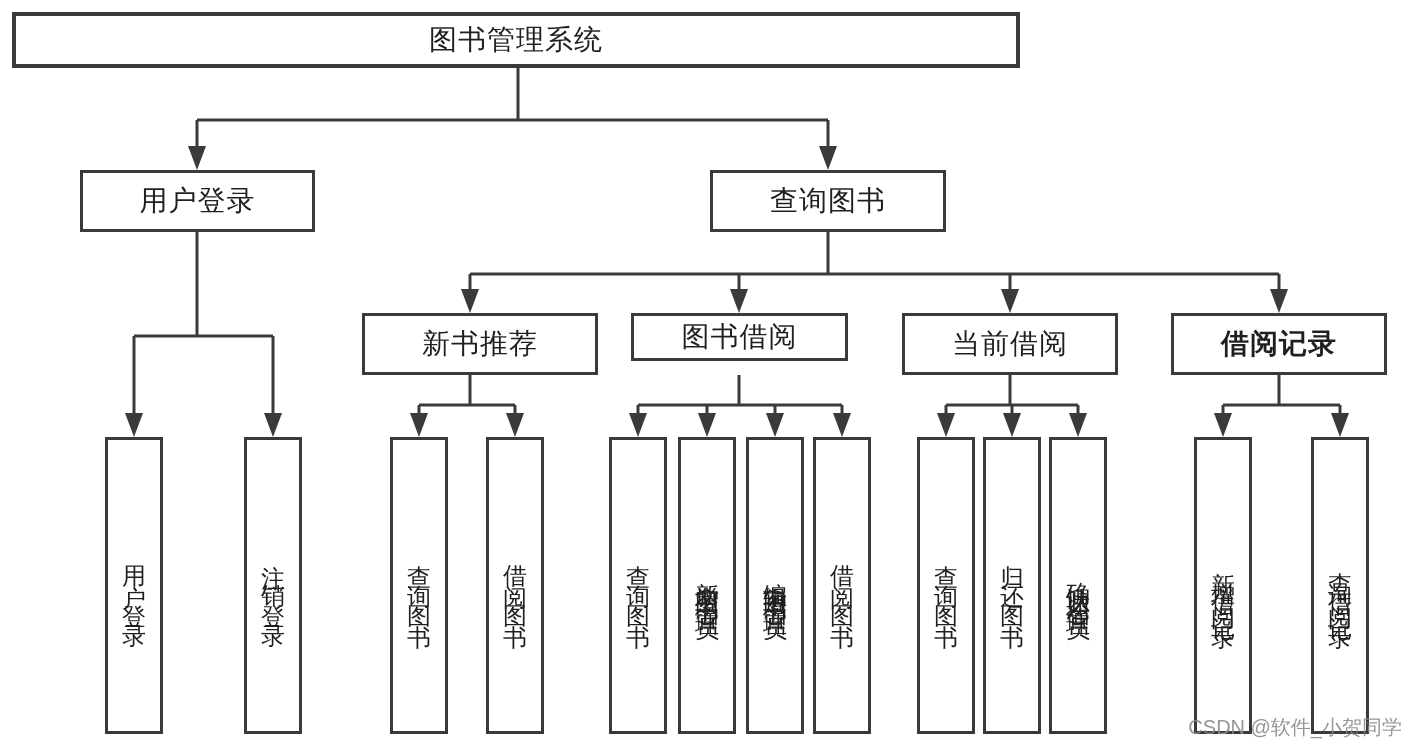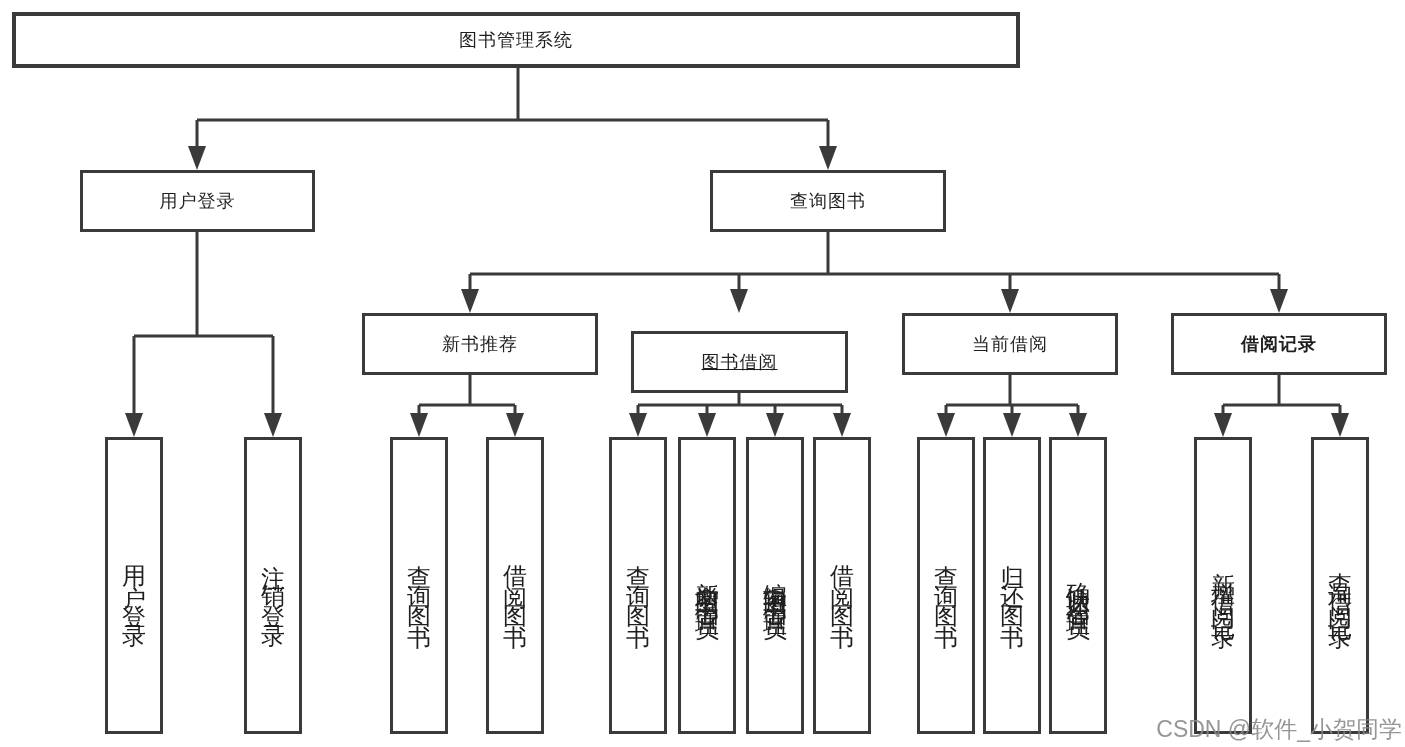--- a/index.html
+++ b/index.html
@@ -32,21 +32,21 @@
     box-sizing: border-box;
     border: 3px solid #3a3a3a;
     background: #ffffff;
     display: flex;
     align-items: center;
     justify-content: center;
     text-align: center;
   }
   .box.root { border-width: 4px; }
   .hlabel {
-    font-size: 18px;
+    font-size: 28px;
     letter-spacing: 1px;
     white-space: nowrap;
   }
   .leaf {
     top: 437px;
     width: 58px;
     height: 297px;
   }
   .vlabel {
     writing-mode: vertical-rl;
@@ -54,21 +54,21 @@
     font-size: 24px;
     line-height: 1;
   }
   .v4 .vlabel { letter-spacing: 20px; }
   .v6 .vlabel { letter-spacing: 11px; }
   .v9 .vlabel { letter-spacing: 5px; }
   .watermark {
     position: absolute;
     top: 714px;
     right: 3px;
-    font-size: 23px;
+    font-size: 20px;
     color: rgba(135, 135, 135, 0.88);
     white-space: nowrap;
     z-index: 5;
   }
 </style>
 </head>
 <body>
 
 <div class="stage">
 
@@ -129,21 +129,21 @@
   <div class="box" style="left:80px; top:170px; width:235px; height:62px;">
     <span class="hlabel">用户登录</span>
   </div>
   <div class="box" style="left:710px; top:170px; width:236px; height:62px;">
     <span class="hlabel">查询图书</span>
   </div>
 
   <div class="box" style="left:362px; top:313px; width:236px; height:62px;">
     <span class="hlabel">新书推荐</span>
   </div>
-  <div class="box" style="left:631px; top:331px; width:217px; height:62px;text-decoration:underline;">
+  <div class="box" style="left:631px; top:313px; width:217px; height:48px;">
     <span class="hlabel">图书借阅</span>
   </div>
   <div class="box" style="left:902px; top:313px; width:216px; height:62px;align-items:center;">
     <span class="hlabel">当前借阅</span>
   </div>
   <div class="box" style="left:1171px; top:313px; width:216px; height:62px;font-weight:bold;">
     <span class="hlabel">借阅记录</span>
   </div>
 
   <div class="box leaf v4" style="left:105px;">

